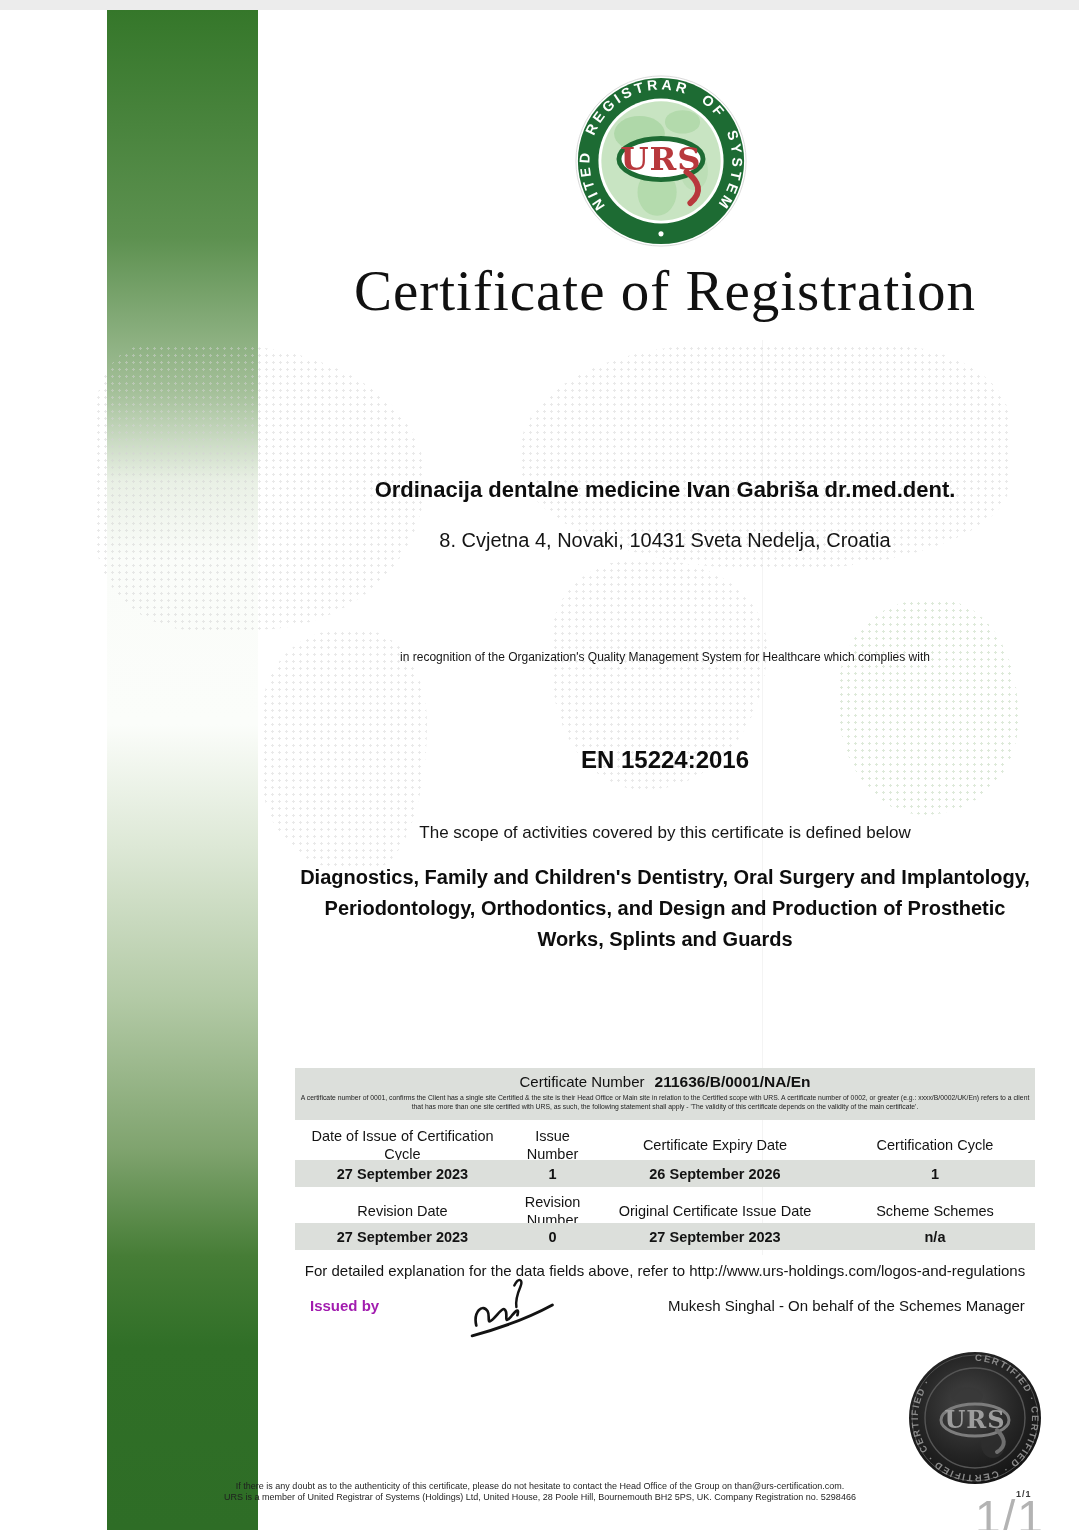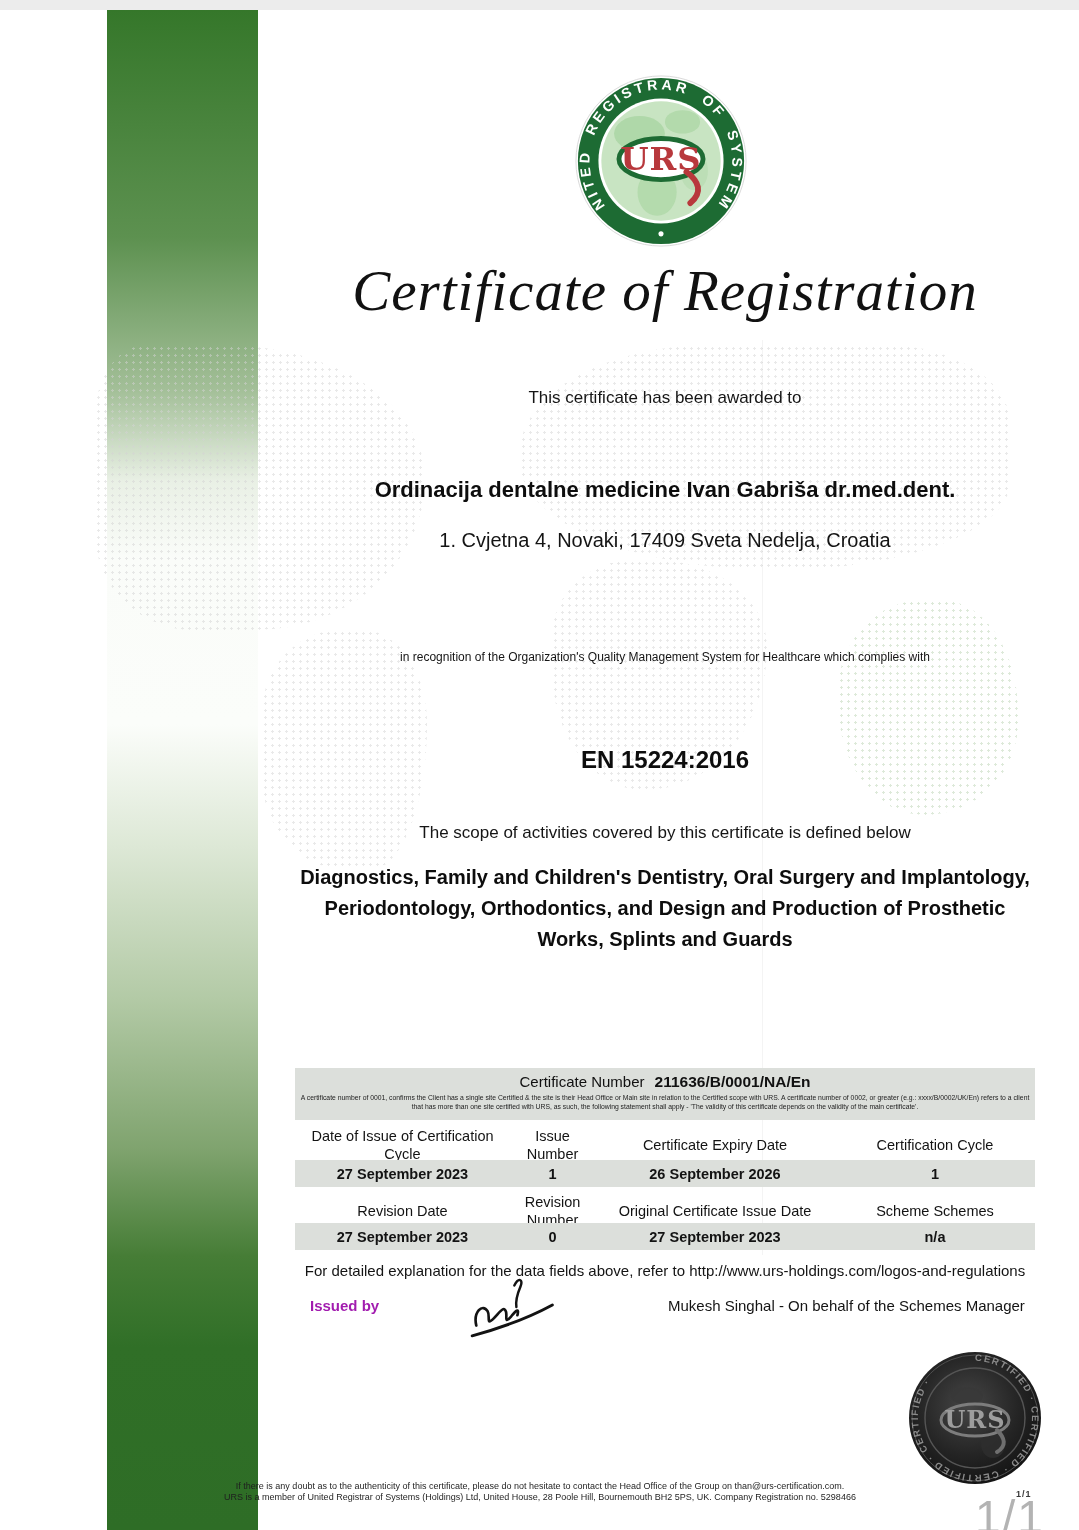--- a/index.html
+++ b/index.html
@@ -28,21 +28,21 @@
   .blob-af{left:552px;top:560px;width:215px;height:230px;border-radius:40% 55% 60% 45%/35% 40% 65% 55%;}
   .blob-sa{left:262px;top:630px;width:165px;height:240px;border-radius:55% 45% 40% 60%/40% 45% 70% 45%;}
   .blob-au{left:838px;top:600px;width:180px;height:215px;border-radius:50% 45% 55% 50%/45% 55% 45% 55%;}
   .fold-line{position:absolute;left:762px;top:340px;width:1px;height:915px;background:rgba(0,0,0,.045);}
 
   .content{position:absolute;left:295px;top:0;width:740px;height:1530px;}
   .abs{position:absolute;left:0;width:740px;text-align:center;}
 
   .logo-wrap{position:absolute;left:278px;top:73px;width:176px;height:176px;}
 
-  .title{top:258px;font-family:"Liberation Serif",serif;font-style:italic;font-size:57px;
+  .title{top:258px;font-family:"Liberation Serif",serif;font-size:57px;
          letter-spacing:1px;color:#111;white-space:nowrap;left:-30px;width:800px;}
   .intro{top:388px;font-size:17px;color:#151515;}
   .org{top:477px;font-size:22px;font-weight:bold;white-space:nowrap;left:-40px;width:820px;color:#0d0d0d;}
   .addr{top:529px;font-size:20px;color:#141414;}
   .recog{top:650px;font-size:12px;color:#151515;white-space:nowrap;left:-20px;width:780px;}
   .std{top:746px;font-size:24px;font-weight:bold;color:#0d0d0d;}
   .scope-intro{top:823px;font-size:17px;color:#151515;}
   .scope{top:862px;font-size:20px;font-weight:bold;line-height:31px;color:#0d0d0d;}
 
   .cert-band{top:1068px;height:52px;background:#dcdfdb;text-align:center;}
@@ -103,23 +103,22 @@
         <textPath href="#ringTextPath" startOffset="50%" text-anchor="middle">UNITED REGISTRAR OF SYSTEMS</textPath>
       </text>
       <circle cx="90" cy="164.5" r="2.6" fill="#ffffff"></circle>
       <ellipse cx="90" cy="88" rx="43" ry="21" fill="#ffffff" stroke="#1d6b33" stroke-width="5"></ellipse>
       <path d="M116,101 C129,111 133,122 120,133" fill="none" stroke="#b8383c" stroke-width="6" stroke-linecap="round"></path>
       <text x="90" y="99" text-anchor="middle" font-family="DejaVu Serif, serif" font-weight="bold" font-size="33" fill="#b8383c" letter-spacing="1">URS</text>
     </svg>
   </div>
 
   <div class="abs title">Certificate of Registration</div>
-  <div class="abs intro">This certificate has been awarded to</div>
   <div class="abs org">Ordinacija dentalne medicine Ivan Gabriša dr.med.dent.</div>
-  <div class="abs addr">1. Cvjetna 4, Novaki, 17409 Sveta Nedelja, Croatia</div>
+  <div class="abs addr">8. Cvjetna 4, Novaki, 10431 Sveta Nedelja, Croatia</div>
   <div class="abs recog">in recognition of the Organization's Quality Management System for Healthcare which complies with</div>
   <div class="abs std">EN 15224:2016</div>
   <div class="abs scope-intro">The scope of activities covered by this certificate is defined below</div>
   <div class="abs scope">Diagnostics, Family and Children's Dentistry, Oral Surgery and Implantology, Periodontology, Orthodontics, and Design and Production of Prosthetic Works, Splints and Guards</div>
 
   <div class="abs cert-band">
     <div class="cert-number-line">
       <span>Certificate Number</span><span class="num">211636/B/0001/NA/En</span>
     </div>
     <div class="cert-note">A certificate number of 0001, confirms the Client has a single site Certified &amp; the site is their Head Office or Main site in relation to the Certified scope with URS. A certificate number of 0002, or greater (e.g.: xxxx/B/0002/UK/En) refers to a client</div>

